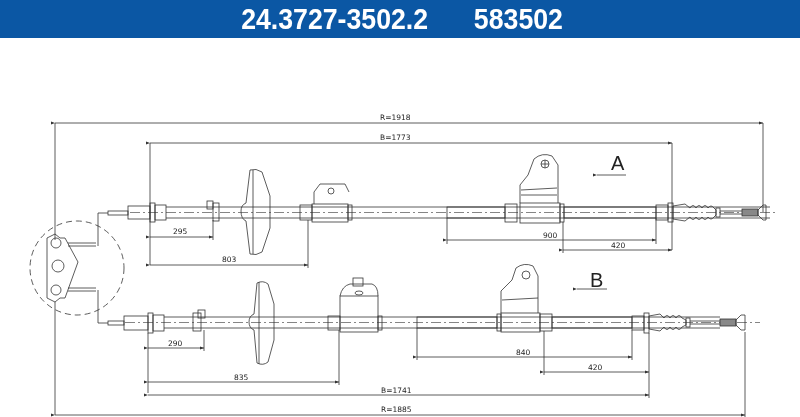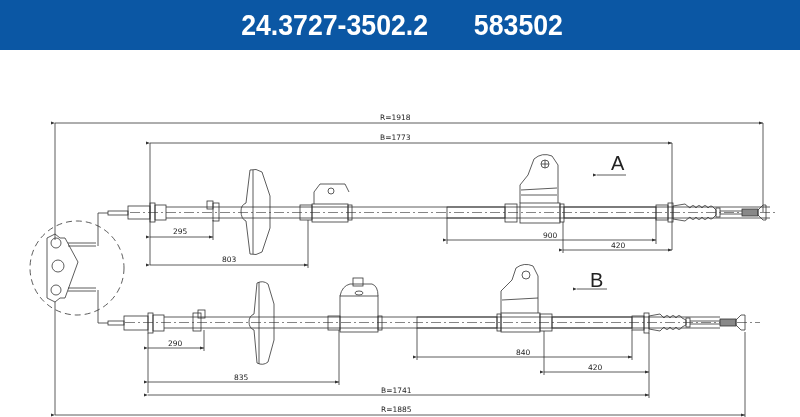--- a/index.html
+++ b/index.html
@@ -1,17 +1,17 @@
 <!DOCTYPE html>
 <html><head>
 <meta charset="utf-8">
 <style>
   html,body{margin:0;padding:0;background:#ffffff;}
   body{width:800px;height:417px;overflow:hidden;position:relative;font-family:"Liberation Sans",sans-serif;}
-  .header{position:absolute;left:0;top:0;width:800px;height:50px;background:#0b57a4;display:flex;align-items:center;justify-content:center;}
+  .header{position:absolute;left:0;top:0;width:800px;height:38px;background:#0b57a4;display:flex;align-items:center;justify-content:center;}
   .header span{color:#ffffff;font-weight:bold;font-size:29px;letter-spacing:0px;font-family:"Liberation Sans",sans-serif;transform:scaleX(0.92);}
   .header .gap{display:inline-block;width:34px;}
   svg{position:absolute;left:0;top:0;}
   .dim{font-family:"DejaVu Sans",sans-serif;font-size:7.5px;fill:#222;}
   .big{font-family:"Liberation Sans",sans-serif;font-size:20px;fill:#222;}
 </style>
 </head>
 <body>
 
 <div class="header">

